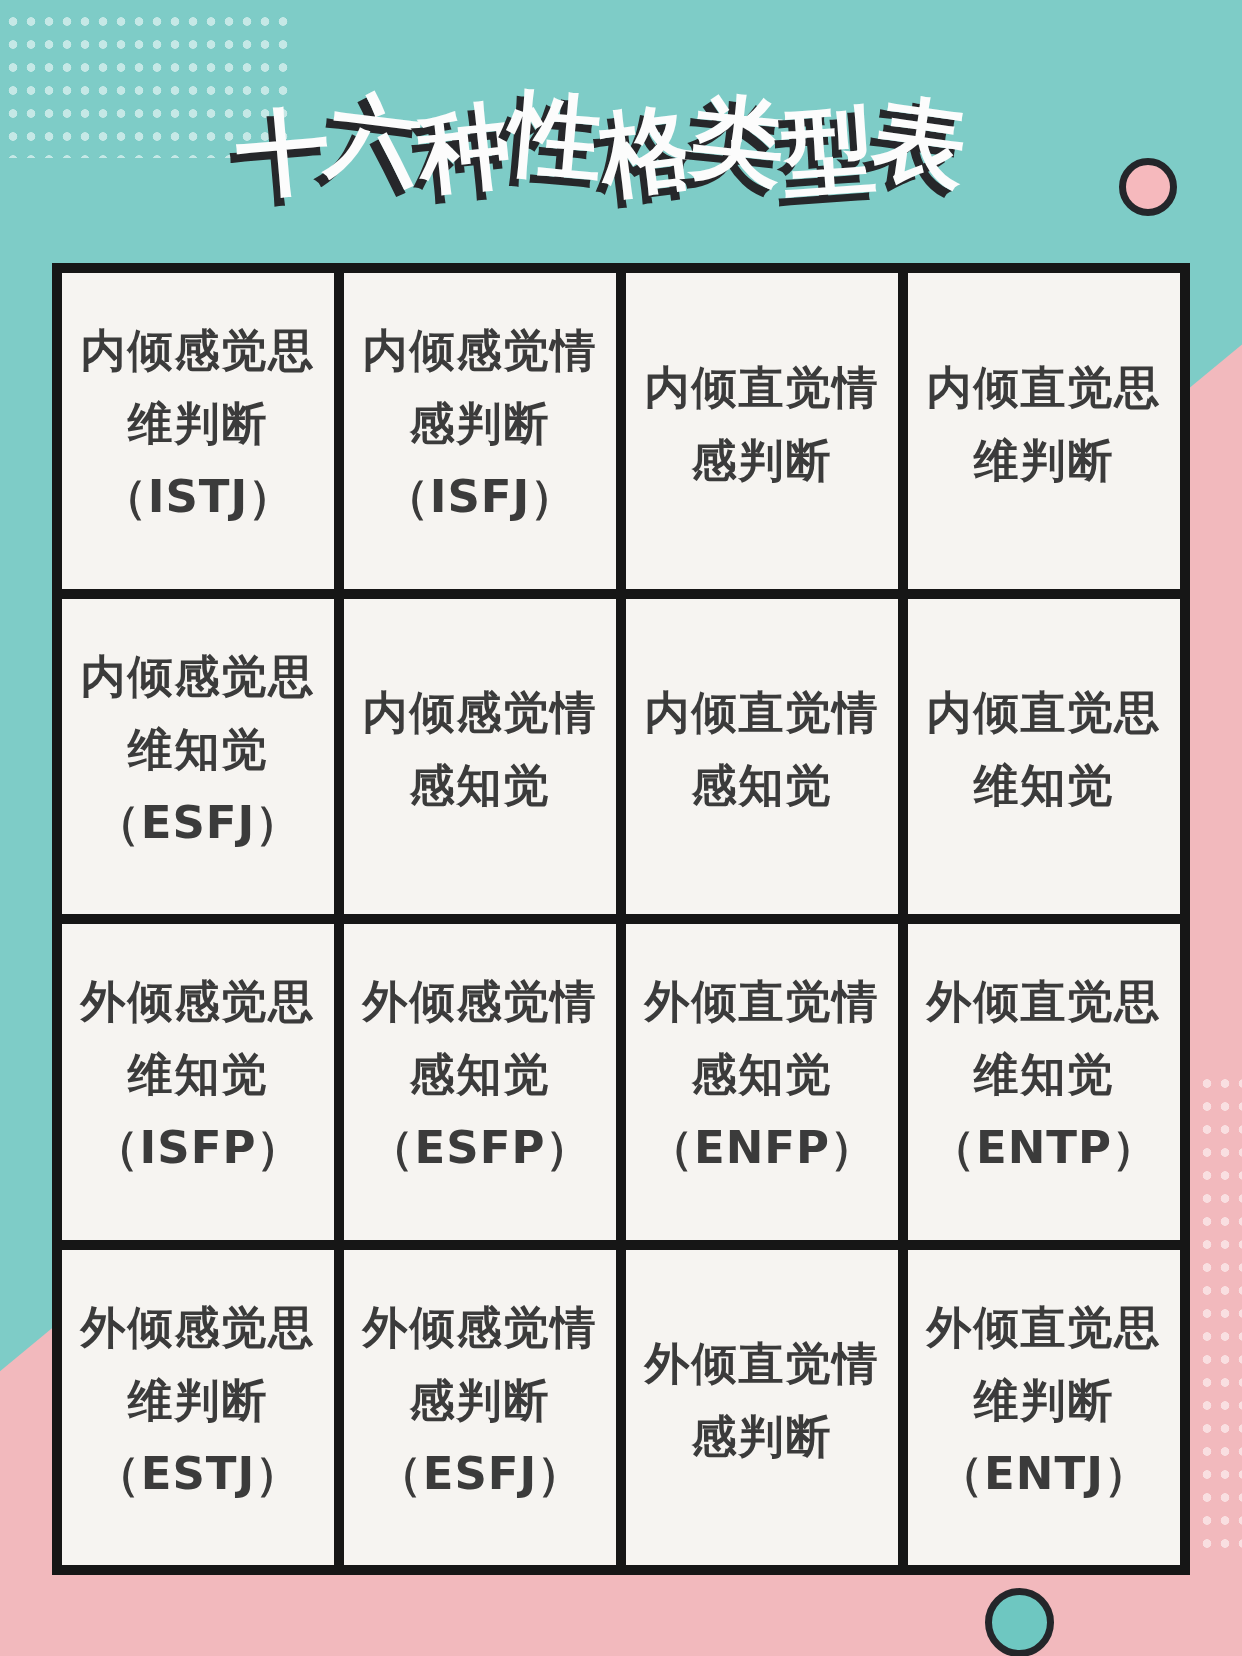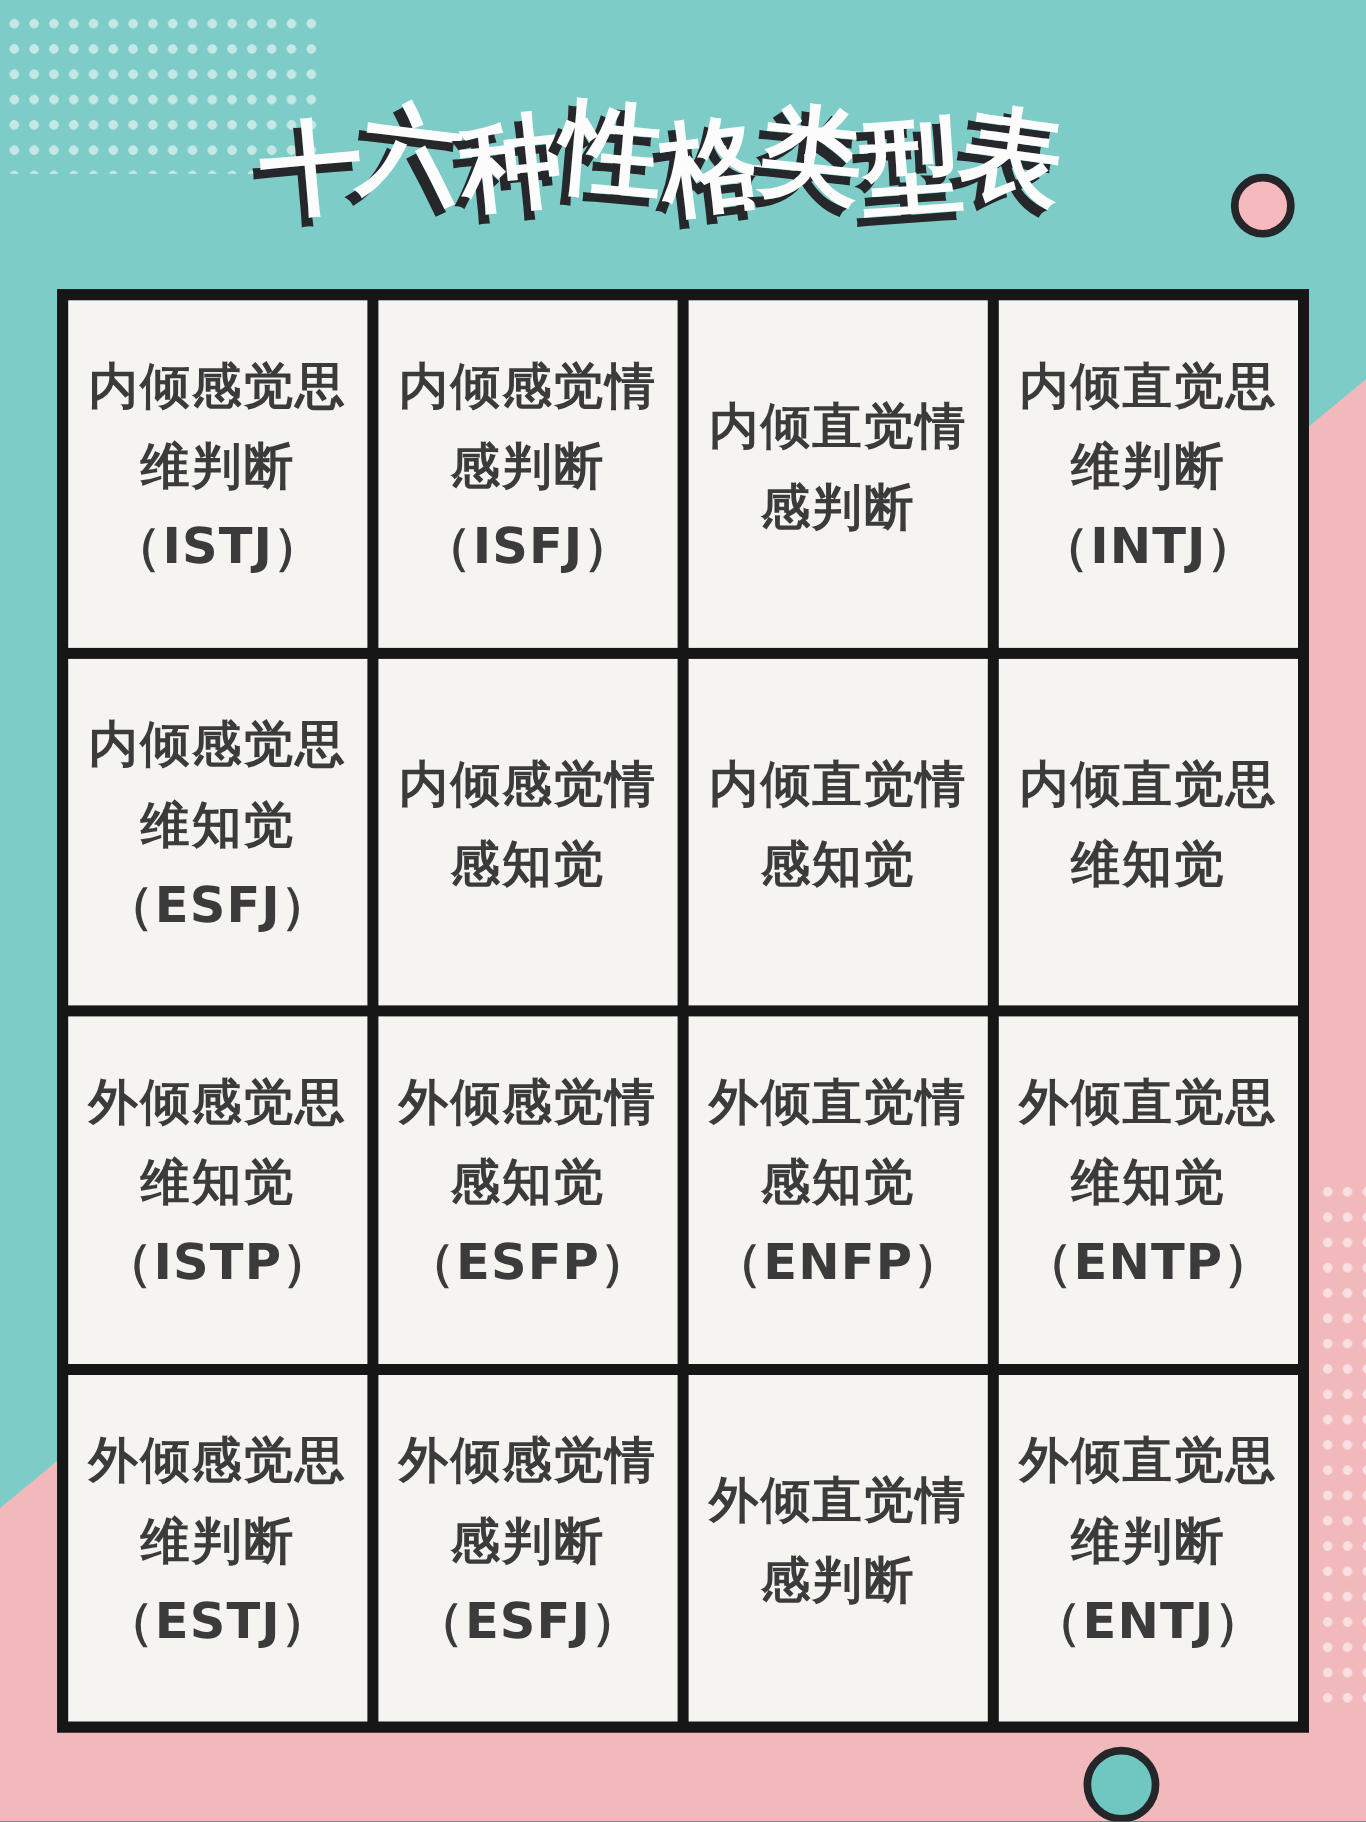--- a/index.html
+++ b/index.html
@@ -80,21 +80,20 @@
     <div>感判断</div>
     <div class="code">（ISFJ）</div>
   </div>
   <div class="cell">
     <div>内倾直觉情</div>
     <div>感判断</div>
   </div>
   <div class="cell">
     <div>内倾直觉思</div>
     <div>维判断</div>
-    <div class="code">（INTJ）</div>
   </div>
   <div class="cell">
     <div>内倾感觉思</div>
     <div>维知觉</div>
     <div class="code">（ESFJ）</div>
   </div>
   <div class="cell">
     <div>内倾感觉情</div>
     <div>感知觉</div>
   </div>
@@ -102,21 +101,21 @@
     <div>内倾直觉情</div>
     <div>感知觉</div>
   </div>
   <div class="cell">
     <div>内倾直觉思</div>
     <div>维知觉</div>
   </div>
   <div class="cell">
     <div>外倾感觉思</div>
     <div>维知觉</div>
-    <div class="code">（ISTP）</div>
+    <div class="code">（ISFP）</div>
   </div>
   <div class="cell">
     <div>外倾感觉情</div>
     <div>感知觉</div>
     <div class="code">（ESFP）</div>
   </div>
   <div class="cell">
     <div>外倾直觉情</div>
     <div>感知觉</div>
     <div class="code">（ENFP）</div>

